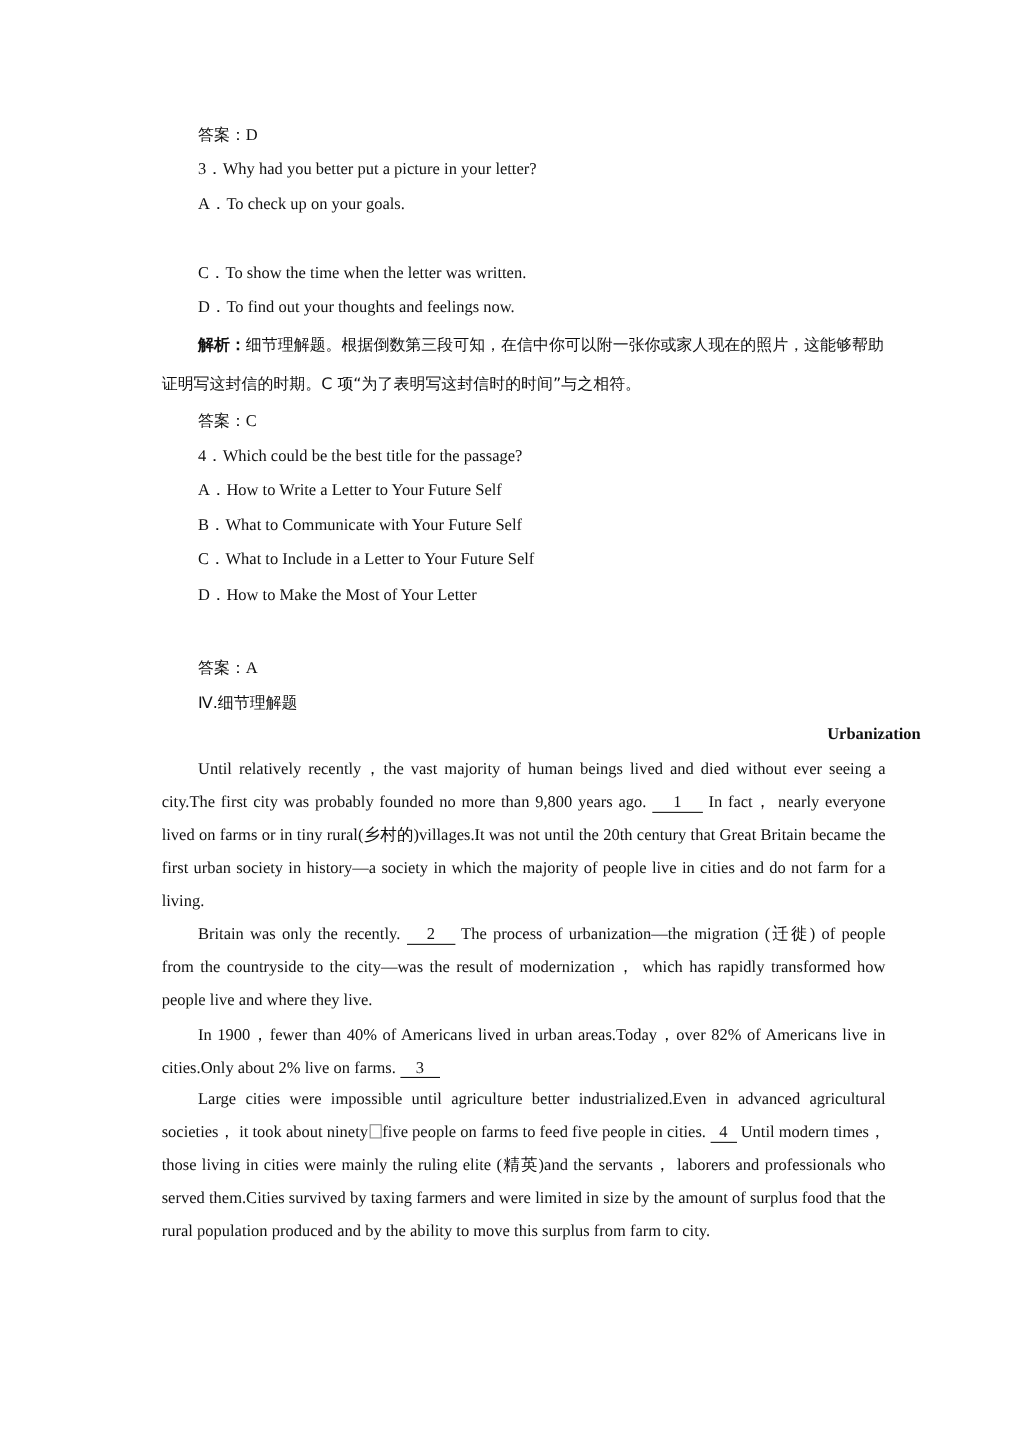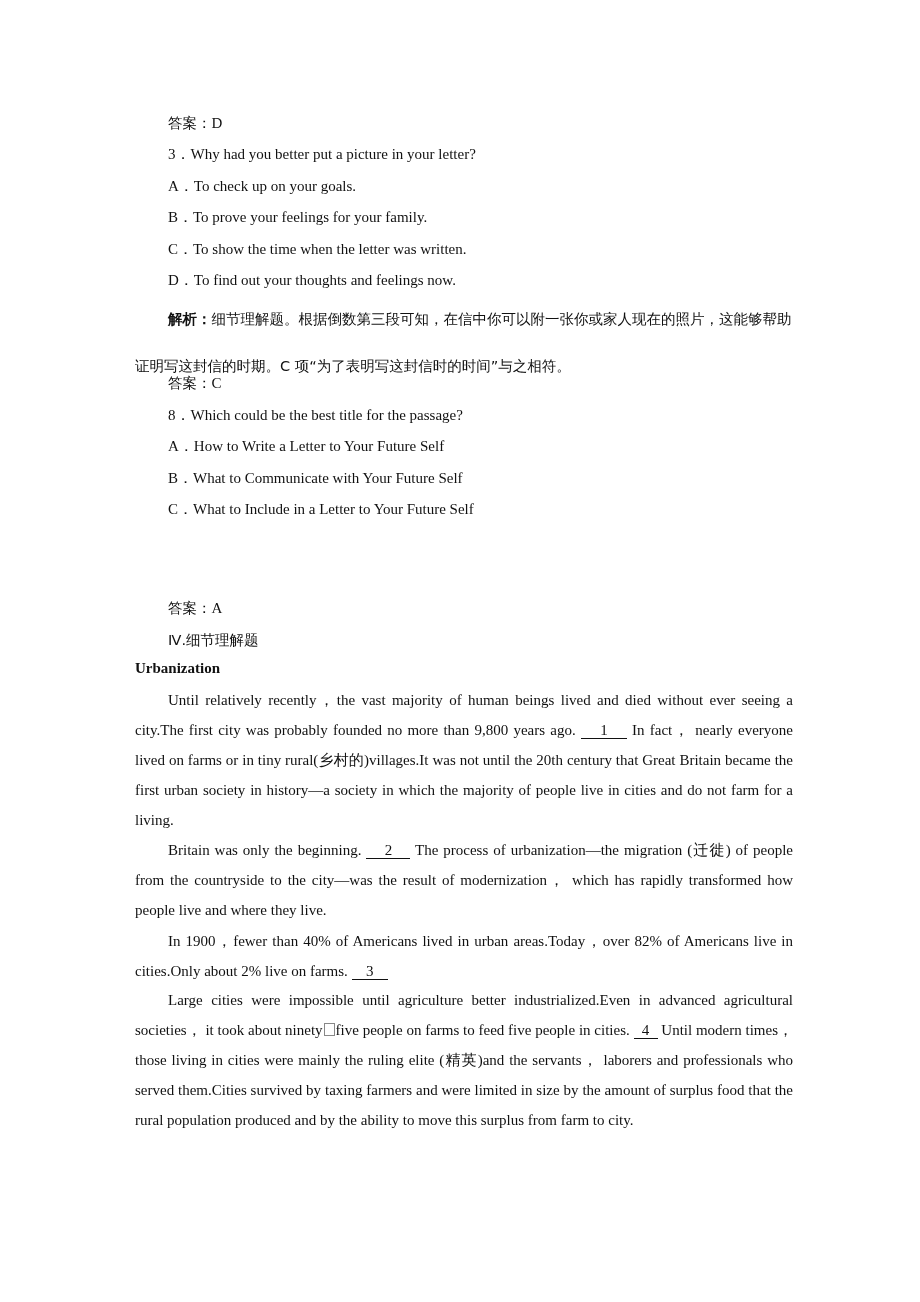--- a/index.html
+++ b/index.html
@@ -1,75 +1,75 @@
 <!DOCTYPE html>
 <html><head>
 <meta charset="utf-8">
 <style>
   html, body { margin: 0; padding: 0; background: #ffffff; }
   body { width: 920px; height: 1302px; position: relative; overflow: hidden;
          font-family: "Liberation Serif", "DejaVu Serif", serif; color: #111; }
-  .page { position: absolute; left: 4px; top: 0; width: 800px; height: 1302px; padding-left: 30px; }
+  .page { position: absolute; left: 16px; top: 0; width: 800px; height: 1302px; padding-left: 30px; }
   .line { position: absolute; left: 164px; font-size: 15px; line-height: 20px; white-space: nowrap; }
   .cn { font-family: "DejaVu Sans", sans-serif; font-size: 14.5px; }
   .para { position: absolute; left: 131px; width: 658px; font-size: 15px; line-height: 30px;
           text-align: justify; text-indent: 33px; }
-  .title { position: absolute; left: 131px; width: 690px; text-align: left; font-weight: bold;
+  .title { position: absolute; left: 131px; width: 690px; text-align: right; font-weight: bold;
            font-size: 15px; top: 660px; }
   .blank { display: inline-block; border-bottom: 1px solid #111; text-align: center; line-height: 16px;
            text-indent: 0; }
-  .analysis { position: absolute; left: 131px; width: 658px; font-size: 14.5px; line-height: 47px;
+  .analysis { position: absolute; left: 131px; width: 658px; font-size: 14.5px; line-height: 36px;
               text-indent: 33px; font-family: "DejaVu Sans", sans-serif; }
   .box { display:inline-block; width:9px; height:11px; border:1px solid #888; vertical-align:-1px; margin:0 1px; }
 </style>
 </head>
 <body>
 
 <div class="page">
 
   <div class="line" style="top:113px">
     <span class="cn">答案：</span><span>D</span>
   </div>
 
   <div class="line" style="top:144px">3．Why had you better put a picture in your letter?</div>
   <div class="line" style="top:176px">A．To check up on your goals.</div>
-  <div class="line" style="top:207px">B．To prove your feelings for your family.</div>
   <div class="line" style="top:239px">C．To show the time when the letter was written.</div>
   <div class="line" style="top:270px">D．To find out your thoughts and feelings now.</div>
 
   <div class="analysis" style="top:296px">
     <span style="font-weight:bold">解析：</span><span>细节理解题。根据倒数第三段可知，在信中你可以附一张你或家人现在的照片，这能够帮助证明写这封信的时期。C 项“为了表明写这封信时的时间”与之相符。</span>
   </div>
 
   <div class="line" style="top:373px">
     <span class="cn">答案：</span><span>C</span>
   </div>
 
-  <div class="line" style="top:405px">8．Which could be the best title for the passage?</div>
+  <div class="line" style="top:405px">4．Which could be the best title for the passage?</div>
   <div class="line" style="top:436px">A．How to Write a Letter to Your Future Self</div>
   <div class="line" style="top:499px">C．What to Include in a Letter to Your Future Self</div>
   <div class="line" style="top:468px">B．What to Communicate with Your Future Self</div>
+  <div class="line" style="top:531px">D．How to Make the Most of Your Letter</div>
 
 
   <div class="line" style="top:598px">
     <span class="cn">答案：</span><span>A</span>
   </div>
 
   <div class="line cn" style="top:630px">Ⅳ.细节理解题</div>
 
   <div class="title">Urbanization</div>
 
   <div class="para" style="top:685px">
     <span>Until relatively recently，the vast majority of human beings lived and died without ever seeing a city.The first city was probably founded no more than 9,800 years ago.</span>
     <span class="blank" style="width:46px">1</span>
     <span>In fact， nearly everyone lived on farms or in tiny rural(乡村的)villages.It was not until the 20th century that Great Britain became the first urban society in history—a society in which the majority of people live in cities and do not farm for a living.</span>
   </div>
 
   <div class="para" style="top:835px">
-    <span>Britain was only the beginning.</span>
+    <span>Britain was only the recently.</span>
     <span class="blank" style="width:44px">2</span>
     <span>The process of urbanization—the migration (迁徙) of people from the countryside to the city—was the result of modernization， which has rapidly transformed how people live and where they live.</span>
   </div>
 
   <div class="para" style="top:926px">
     <span>In 1900，fewer than 40% of Americans lived in urban areas.Today，over 82% of Americans live in cities.Only about 2% live on farms.</span>
     <span class="blank" style="width:36px">3</span>
   </div>
 
   <div class="para" style="top:985px">

